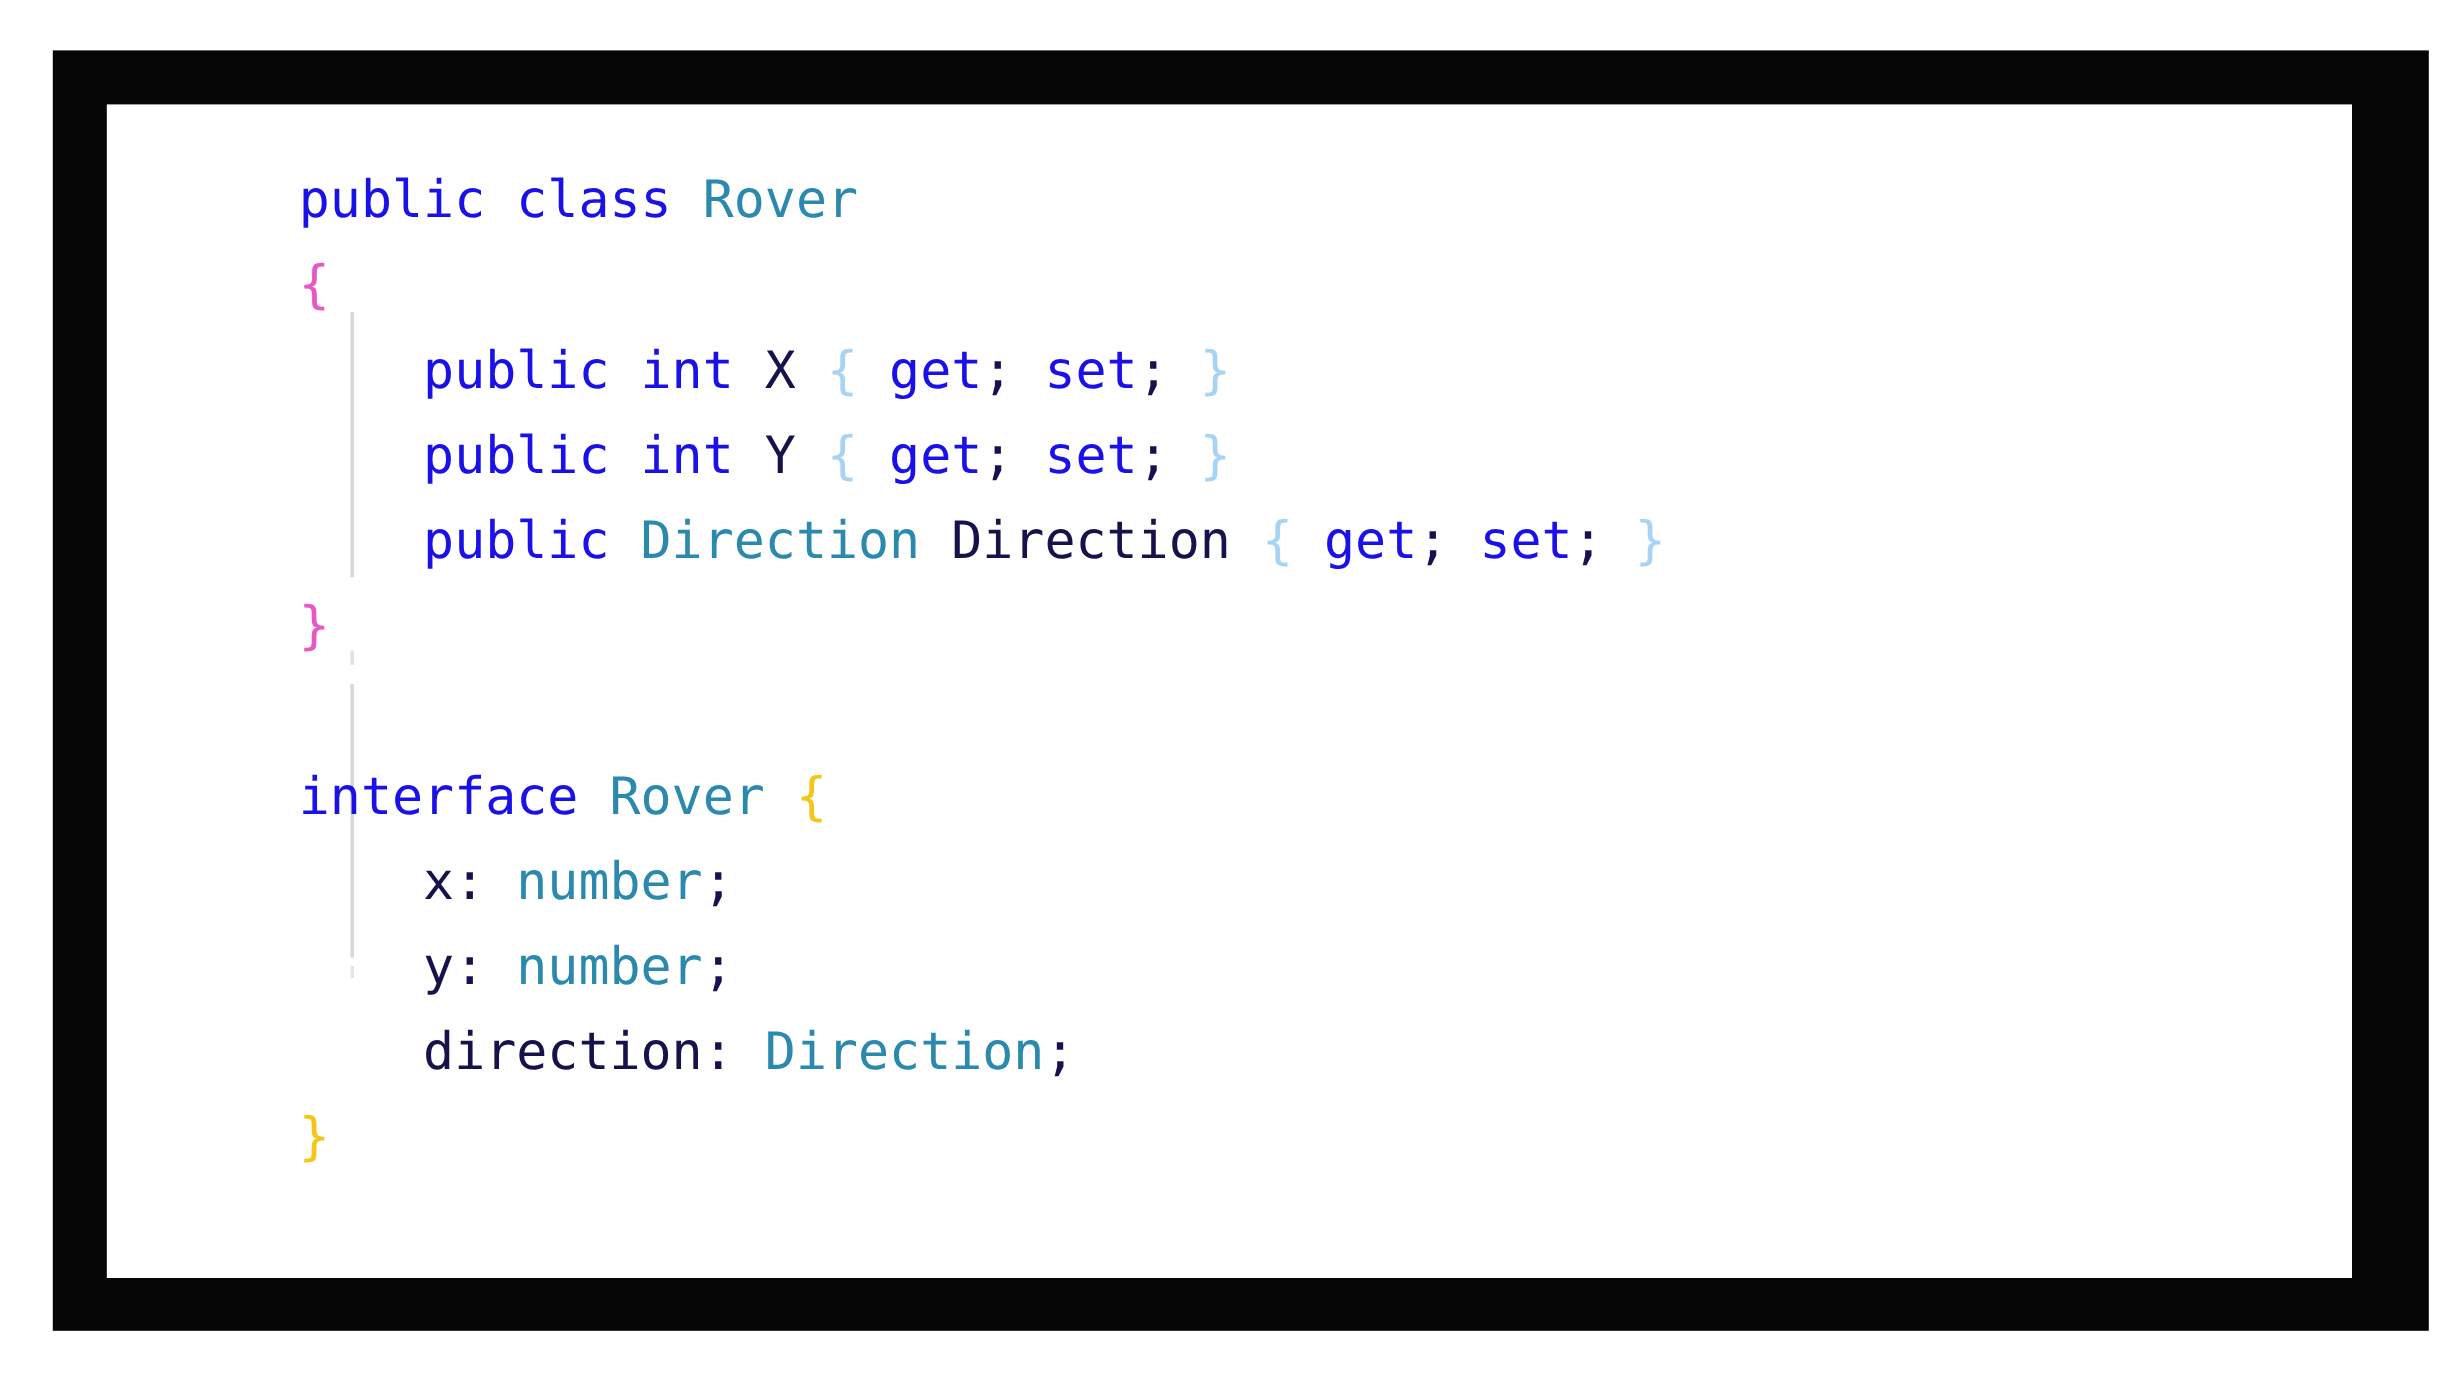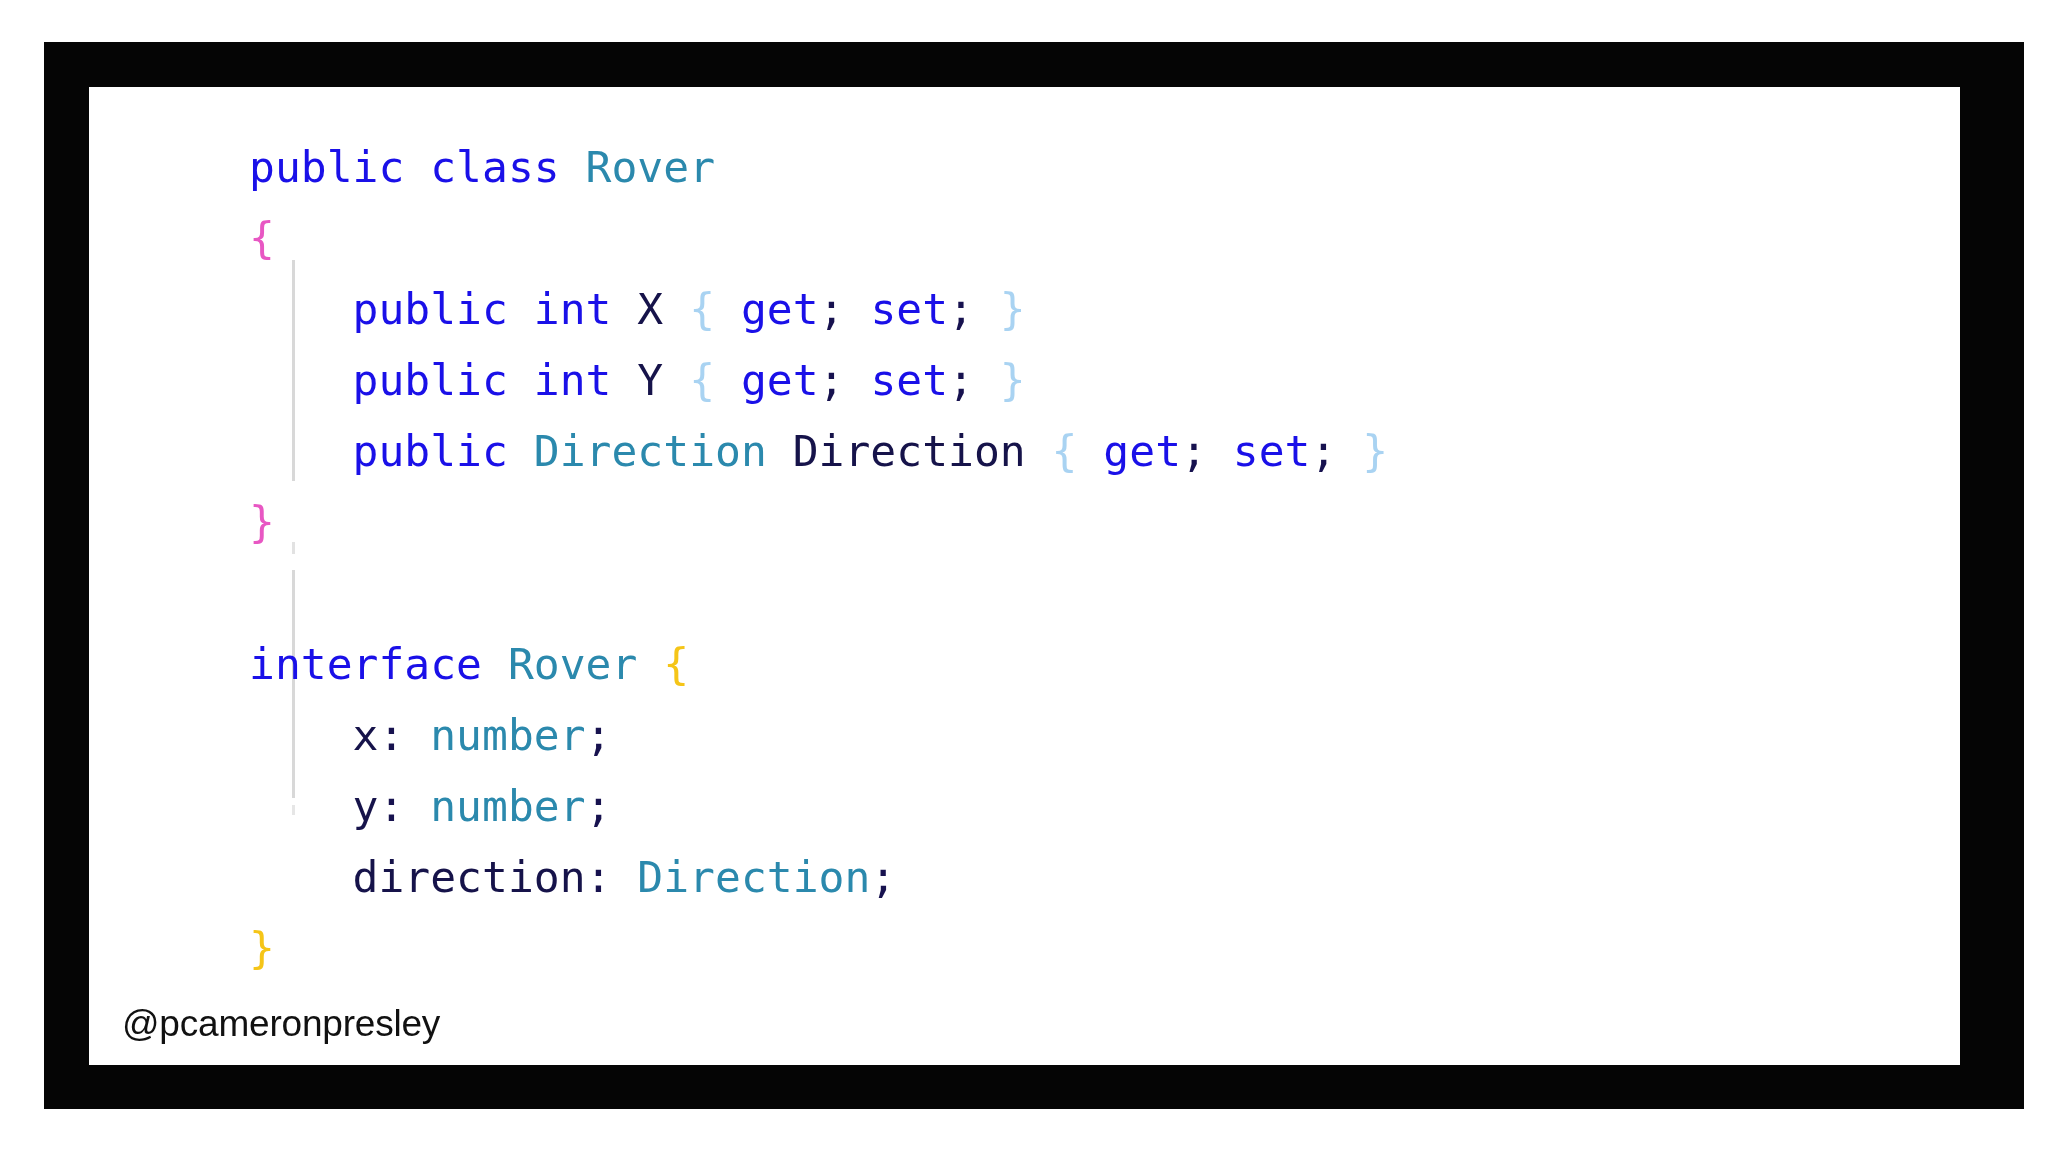--- a/index.html
+++ b/index.html
@@ -94,15 +94,14 @@
 <div id="frame">
   <div id="canvas">
 
     <div class="guide" id="guide-tick-a"></div>
     <div class="guide" id="guide-class"></div>
     <div class="guide" id="guide-tick-b"></div>
     <div class="guide" id="guide-iface"></div>
 
     <div id="code"><div class="line"><span class="kw">public</span><span> </span><span class="kw">class</span><span> </span><span class="type">Rover</span></div><div class="line"><span class="brace-pk">{</span></div><div class="line"><span>    </span><span class="kw">public</span><span> </span><span class="kw">int</span><span> </span><span class="ident">X</span><span> </span><span class="brace-lb">{</span><span> </span><span class="kw">get</span><span class="punc">;</span><span> </span><span class="kw">set</span><span class="punc">;</span><span> </span><span class="brace-lb">}</span></div><div class="line"><span>    </span><span class="kw">public</span><span> </span><span class="kw">int</span><span> </span><span class="ident">Y</span><span> </span><span class="brace-lb">{</span><span> </span><span class="kw">get</span><span class="punc">;</span><span> </span><span class="kw">set</span><span class="punc">;</span><span> </span><span class="brace-lb">}</span></div><div class="line"><span>    </span><span class="kw">public</span><span> </span><span class="type">Direction</span><span> </span><span class="ident">Direction</span><span> </span><span class="brace-lb">{</span><span> </span><span class="kw">get</span><span class="punc">;</span><span> </span><span class="kw">set</span><span class="punc">;</span><span> </span><span class="brace-lb">}</span></div><div class="line"><span class="brace-pk">}</span></div><div class="line blank">&nbsp;</div><div class="line"><span class="kw">interface</span><span> </span><span class="type">Rover</span><span> </span><span class="brace-yl">{</span></div><div class="line"><span>    </span><span class="ident">x</span><span class="punc">:</span><span> </span><span class="type">number</span><span class="punc">;</span></div><div class="line"><span>    </span><span class="ident">y</span><span class="punc">:</span><span> </span><span class="type">number</span><span class="punc">;</span></div><div class="line"><span>    </span><span class="ident">direction</span><span class="punc">:</span><span> </span><span class="type">Direction</span><span class="punc">;</span></div><div class="line"><span class="brace-yl">}</span></div></div>
 
-    <div id="handle">@pcameronpresley</div>
   </div>
 </div>
 
 </body></html>

